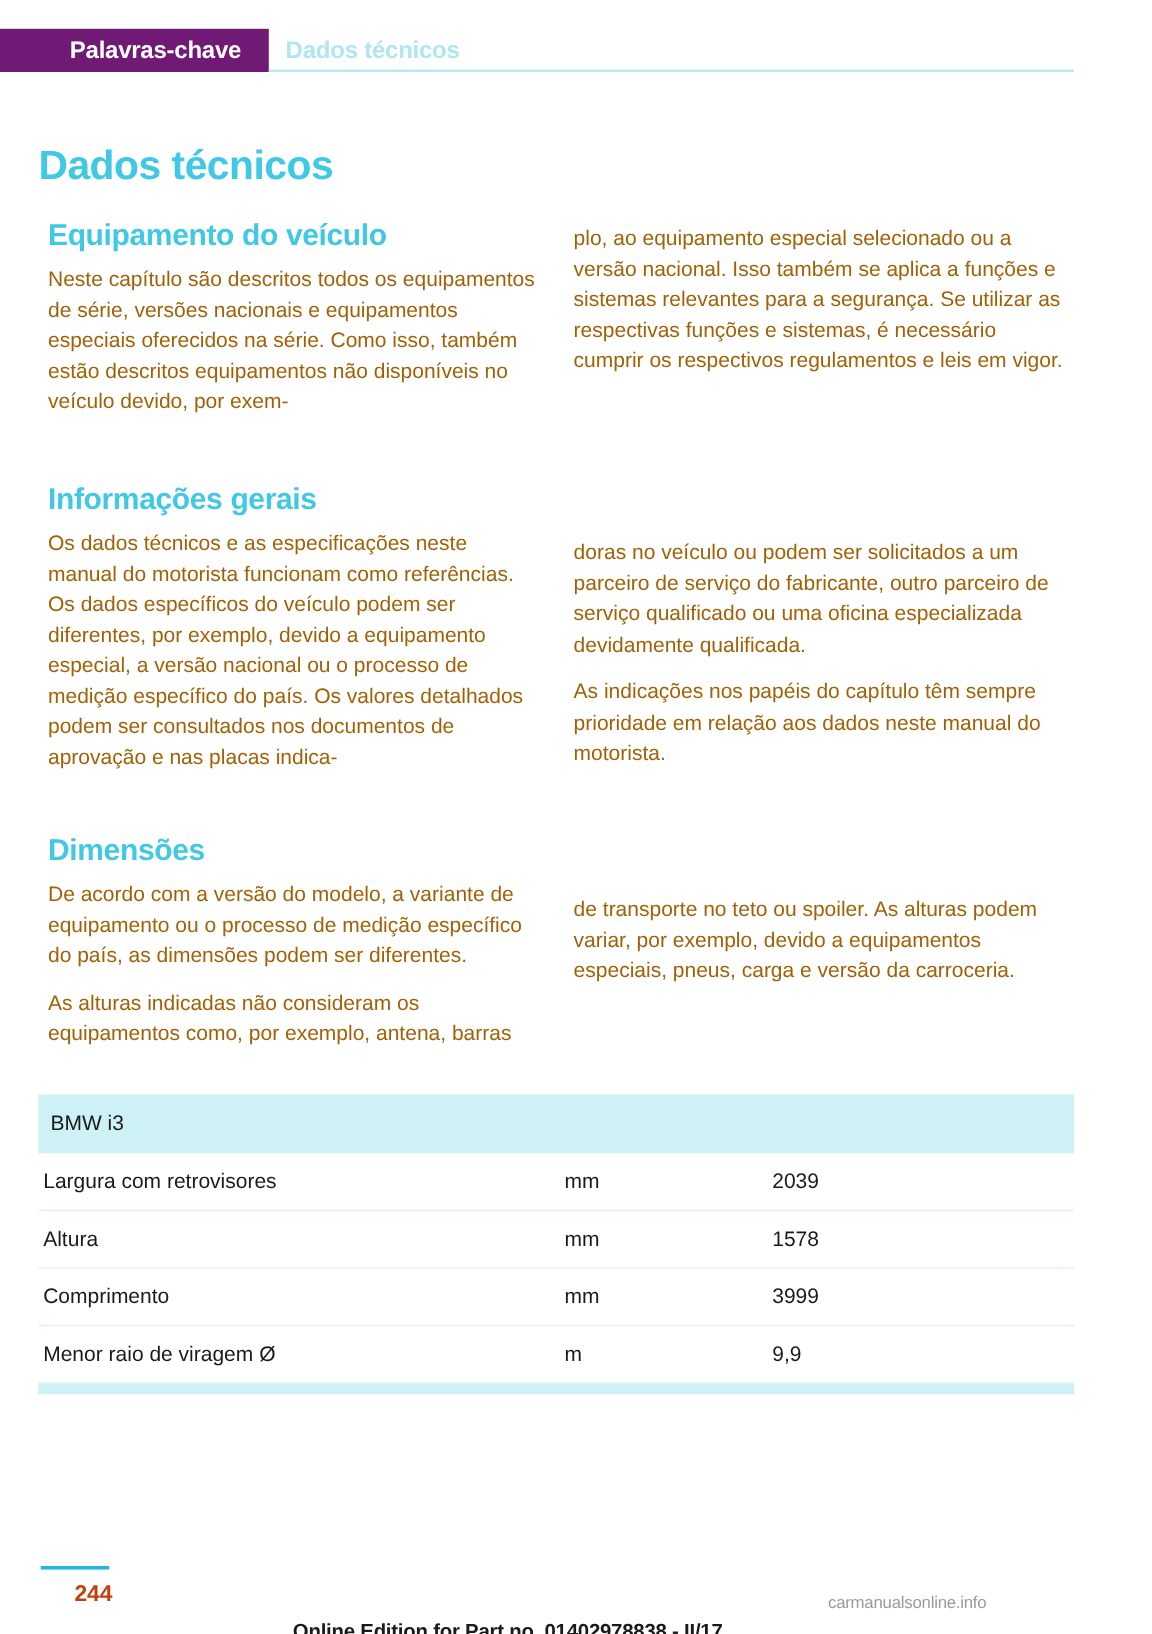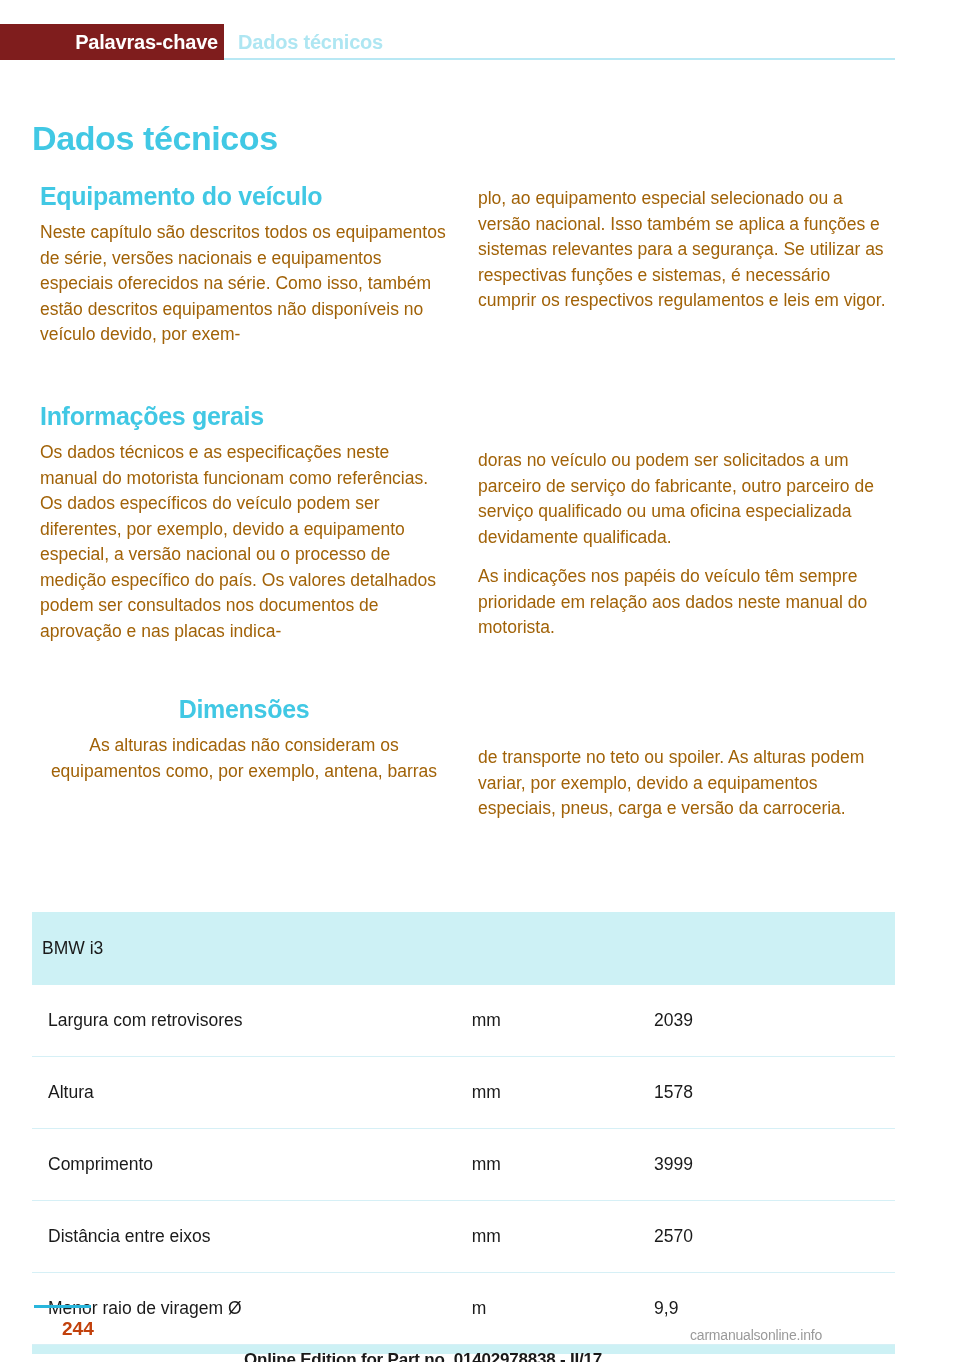--- a/index.html
+++ b/index.html
@@ -23,26 +23,26 @@
     top: 24px;
     width: 960px;
     height: 36px;
   }
   .tab-active {
     position: absolute;
     left: 0;
     top: 0;
     width: 224px;
     height: 36px;
-    background: #7f1d1d;
+    background: #701a75;
     box-sizing: border-box;
     display: flex;
     align-items: center;
     justify-content: flex-end;
-    padding-right: 6px;
+    padding-right: 23px;
   }
   .tab-active-label {
     color: #ffffff;
     font-size: 20px;
     font-weight: bold;
     letter-spacing: -0.2px;
   }
   .tab-inactive {
     position: absolute;
     left: 238px;
@@ -98,38 +98,38 @@
     line-height: 25.5px;
     color: #a16207;
   }
   p.body-text:last-child { margin-bottom: 0; }
 
   
   #blk-equip-left   { top: 182px; }
   #blk-equip-right  { top: 186px; }
   #blk-info-left    { top: 402px; }
   #blk-info-right   { top: 448px; }
-  #blk-dim-left     { top: 695px; text-align: center; }
+  #blk-dim-left     { top: 695px; }
   #blk-dim-right    { top: 745px; }
 
   
   .spec-table {
     position: absolute;
     left: 32px;
     top: 912px;
     width: 863px;
     border-collapse: collapse;
   }
   .spec-table th,
   .spec-table td {
     text-align: left;
     font-size: 17.5px;
     font-weight: normal;
     color: #1a1a1a;
-    padding: 16px;
+    padding: 4px;
   }
   .spec-head th {
     background: #cdf1f5;
     height: 41px;
     padding-left: 10px;
     vertical-align: middle;
   }
   .spec-table tbody tr {
     border-top: 1.5px solid #d6f0f6;
   }
@@ -206,25 +206,26 @@
 <div class="col col-right" id="blk-equip-right">
   <p class="body-text">plo, ao equipamento especial selecionado ou a versão nacional. Isso também se aplica a funções e sistemas relevantes para a segurança. Se utilizar as respectivas funções e sistemas, é necessário cumprir os respectivos regulamentos e leis em vigor.</p>
 </div>
 
 <div class="col col-left" id="blk-info-left">
   <h2 class="section-title">Informações gerais</h2>
   <p class="body-text">Os dados técnicos e as especificações neste manual do motorista funcionam como referências. Os dados específicos do veículo podem ser diferentes, por exemplo, devido a equipamento especial, a versão nacional ou o processo de medição específico do país. Os valores detalhados podem ser consultados nos documentos de aprovação e nas placas indica-</p>
 </div>
 <div class="col col-right" id="blk-info-right">
   <p class="body-text">doras no veículo ou podem ser solicitados a um parceiro de serviço do fabricante, outro parceiro de serviço qualificado ou uma oficina especializada devidamente qualificada.</p>
-  <p class="body-text">As indicações nos papéis do veículo têm sempre prioridade em relação aos dados neste manual do motorista.</p>
+  <p class="body-text">As indicações nos papéis do capítulo têm sempre prioridade em relação aos dados neste manual do motorista.</p>
 </div>
 
 <div class="col col-left" id="blk-dim-left">
   <h2 class="section-title">Dimensões</h2>
+  <p class="body-text">De acordo com a versão do modelo, a variante de equipamento ou o processo de medição específico do país, as dimensões podem ser diferentes.</p>
   <p class="body-text">As alturas indicadas não consideram os equipamentos como, por exemplo, antena, barras</p>
 </div>
 <div class="col col-right" id="blk-dim-right">
   <p class="body-text">de transporte no teto ou spoiler. As alturas podem variar, por exemplo, devido a equipamentos especiais, pneus, carga e versão da carroceria.</p>
 </div>
 
 <table class="spec-table">
   <thead>
     <tr class="spec-head">
       <th colspan="3">BMW i3</th>
@@ -240,25 +241,20 @@
         <td class="c-name">Altura</td>
         <td class="c-unit">mm</td>
         <td class="c-val">1578</td>
       </tr>
       <tr>
         <td class="c-name">Comprimento</td>
         <td class="c-unit">mm</td>
         <td class="c-val">3999</td>
       </tr>
       <tr>
-        <td class="c-name">Distância entre eixos</td>
-        <td class="c-unit">mm</td>
-        <td class="c-val">2570</td>
-      </tr>
-      <tr>
         <td class="c-name">Menor raio de viragem Ø</td>
         <td class="c-unit">m</td>
         <td class="c-val">9,9</td>
       </tr>
     </tbody>
   <tfoot>
     <tr class="spec-foot">
       <td colspan="3"></td>
     </tr>
   </tfoot>

